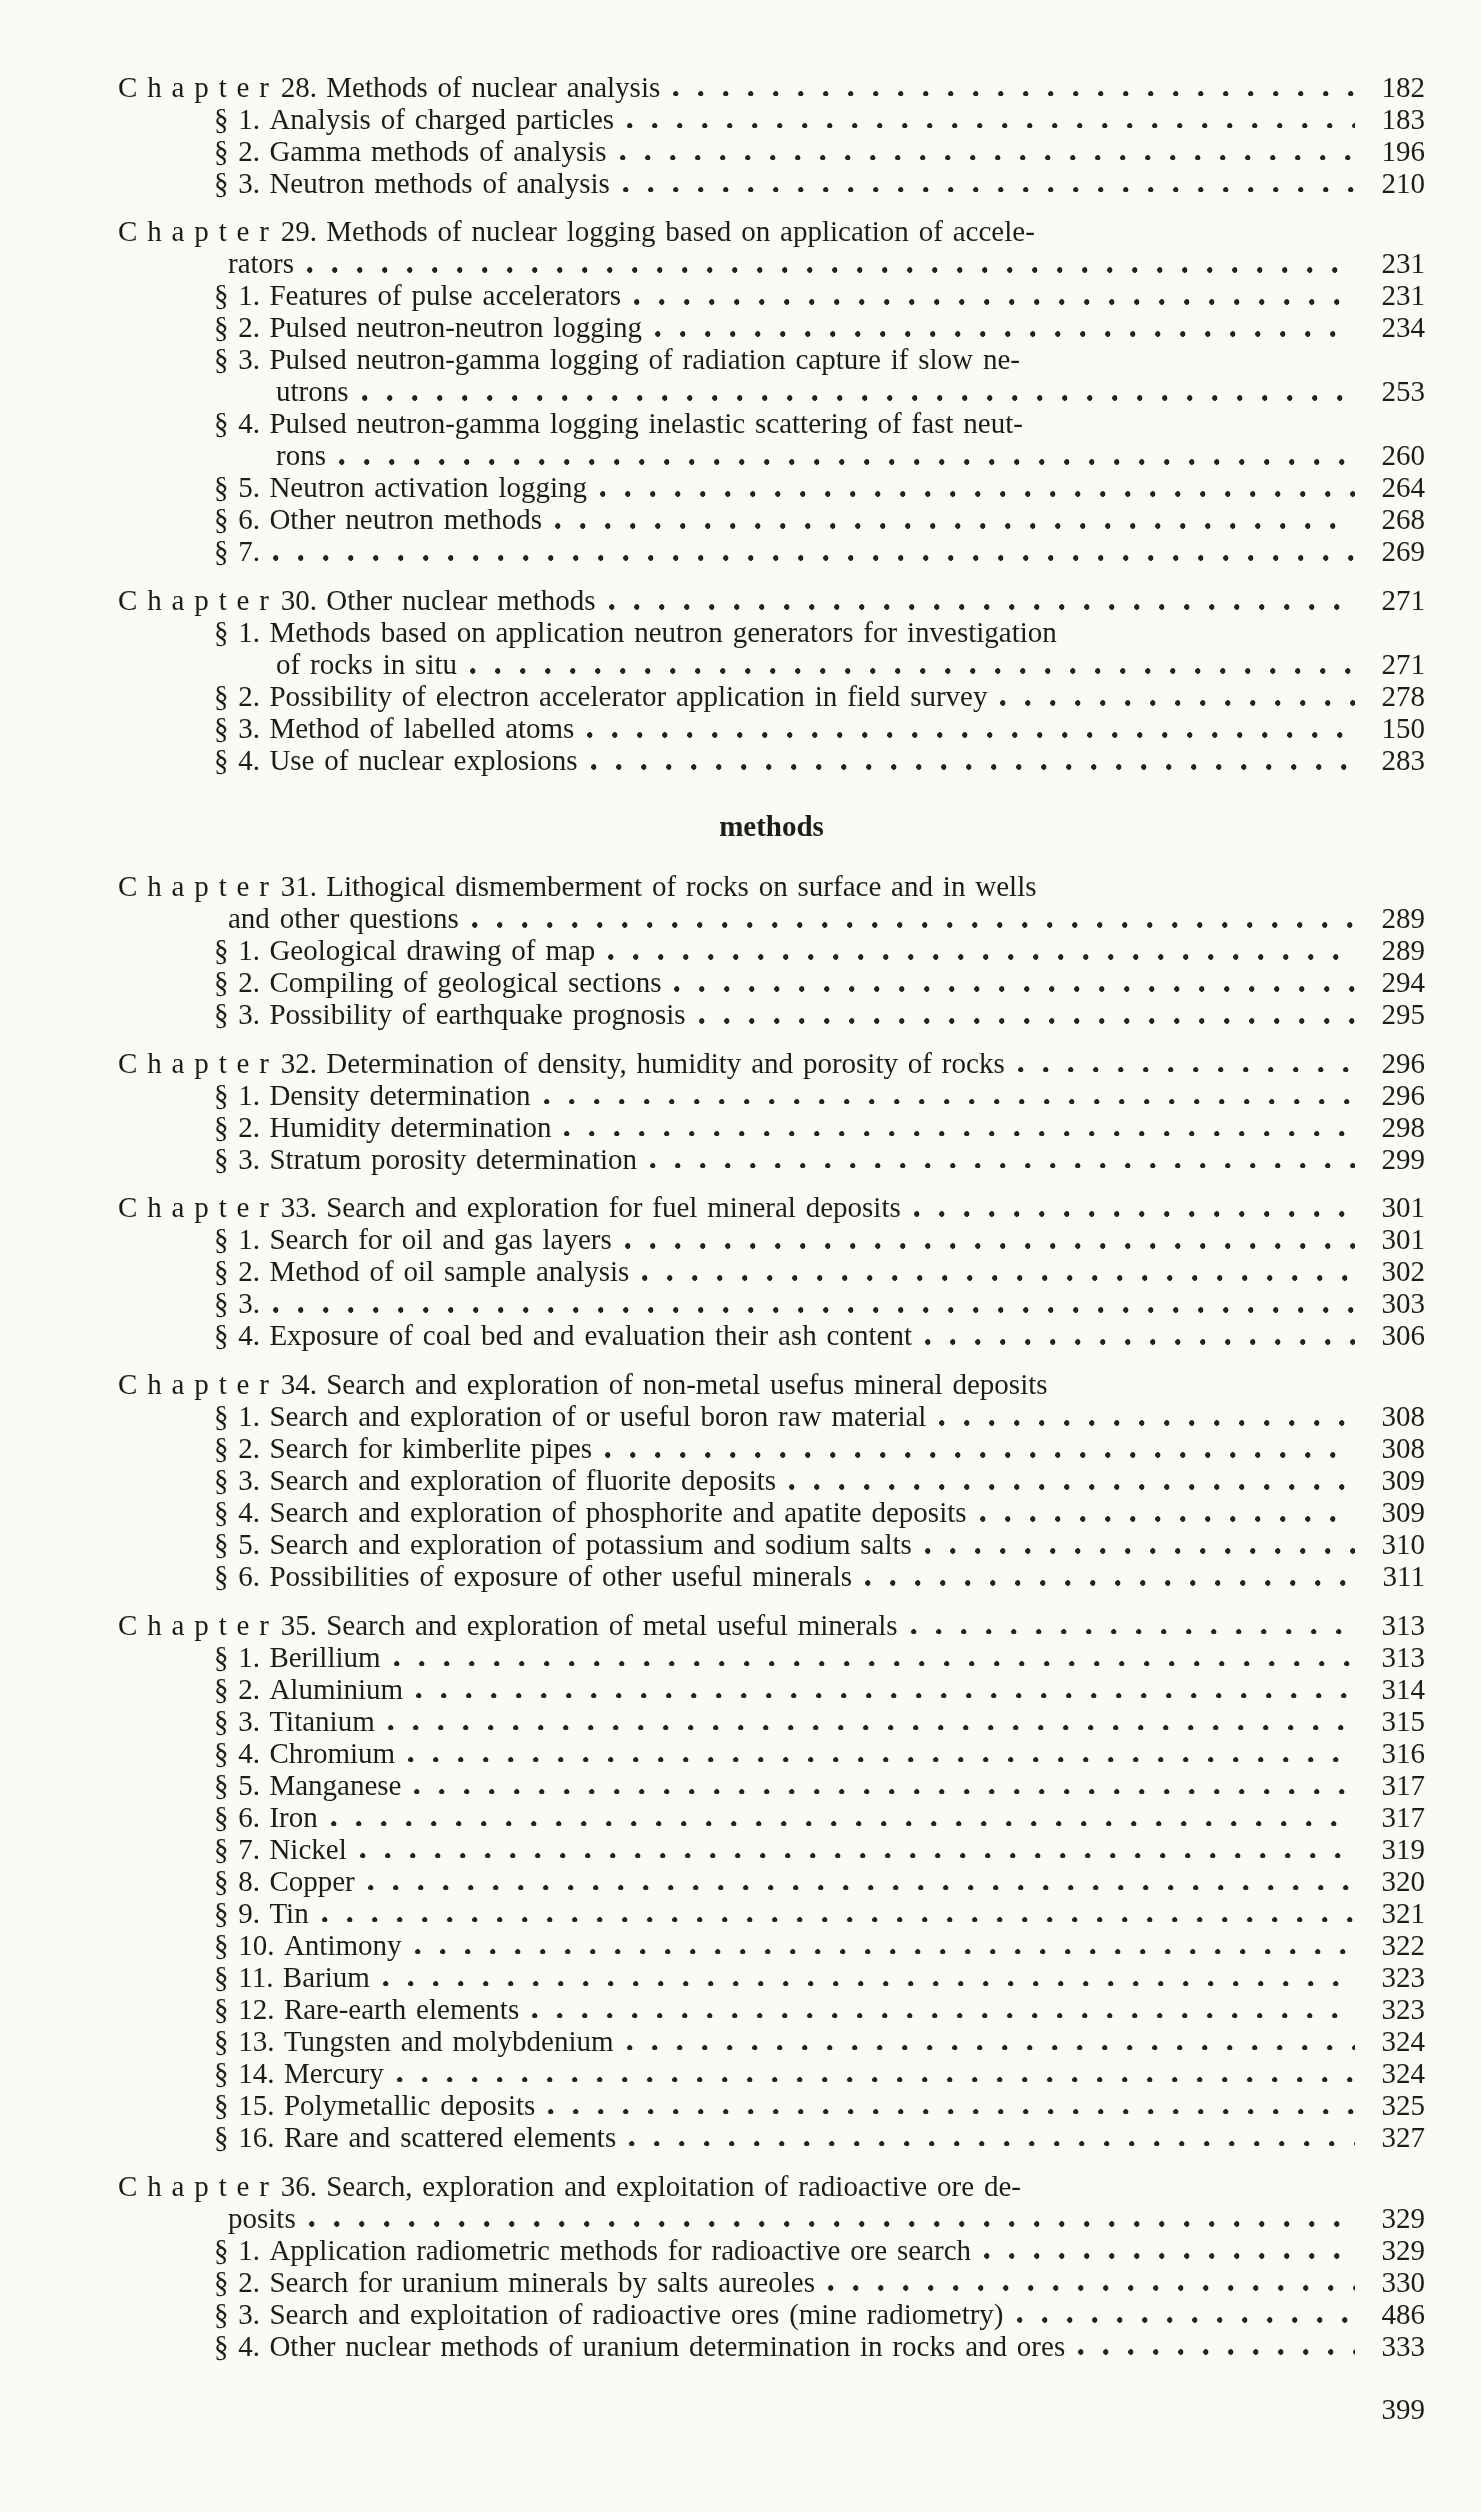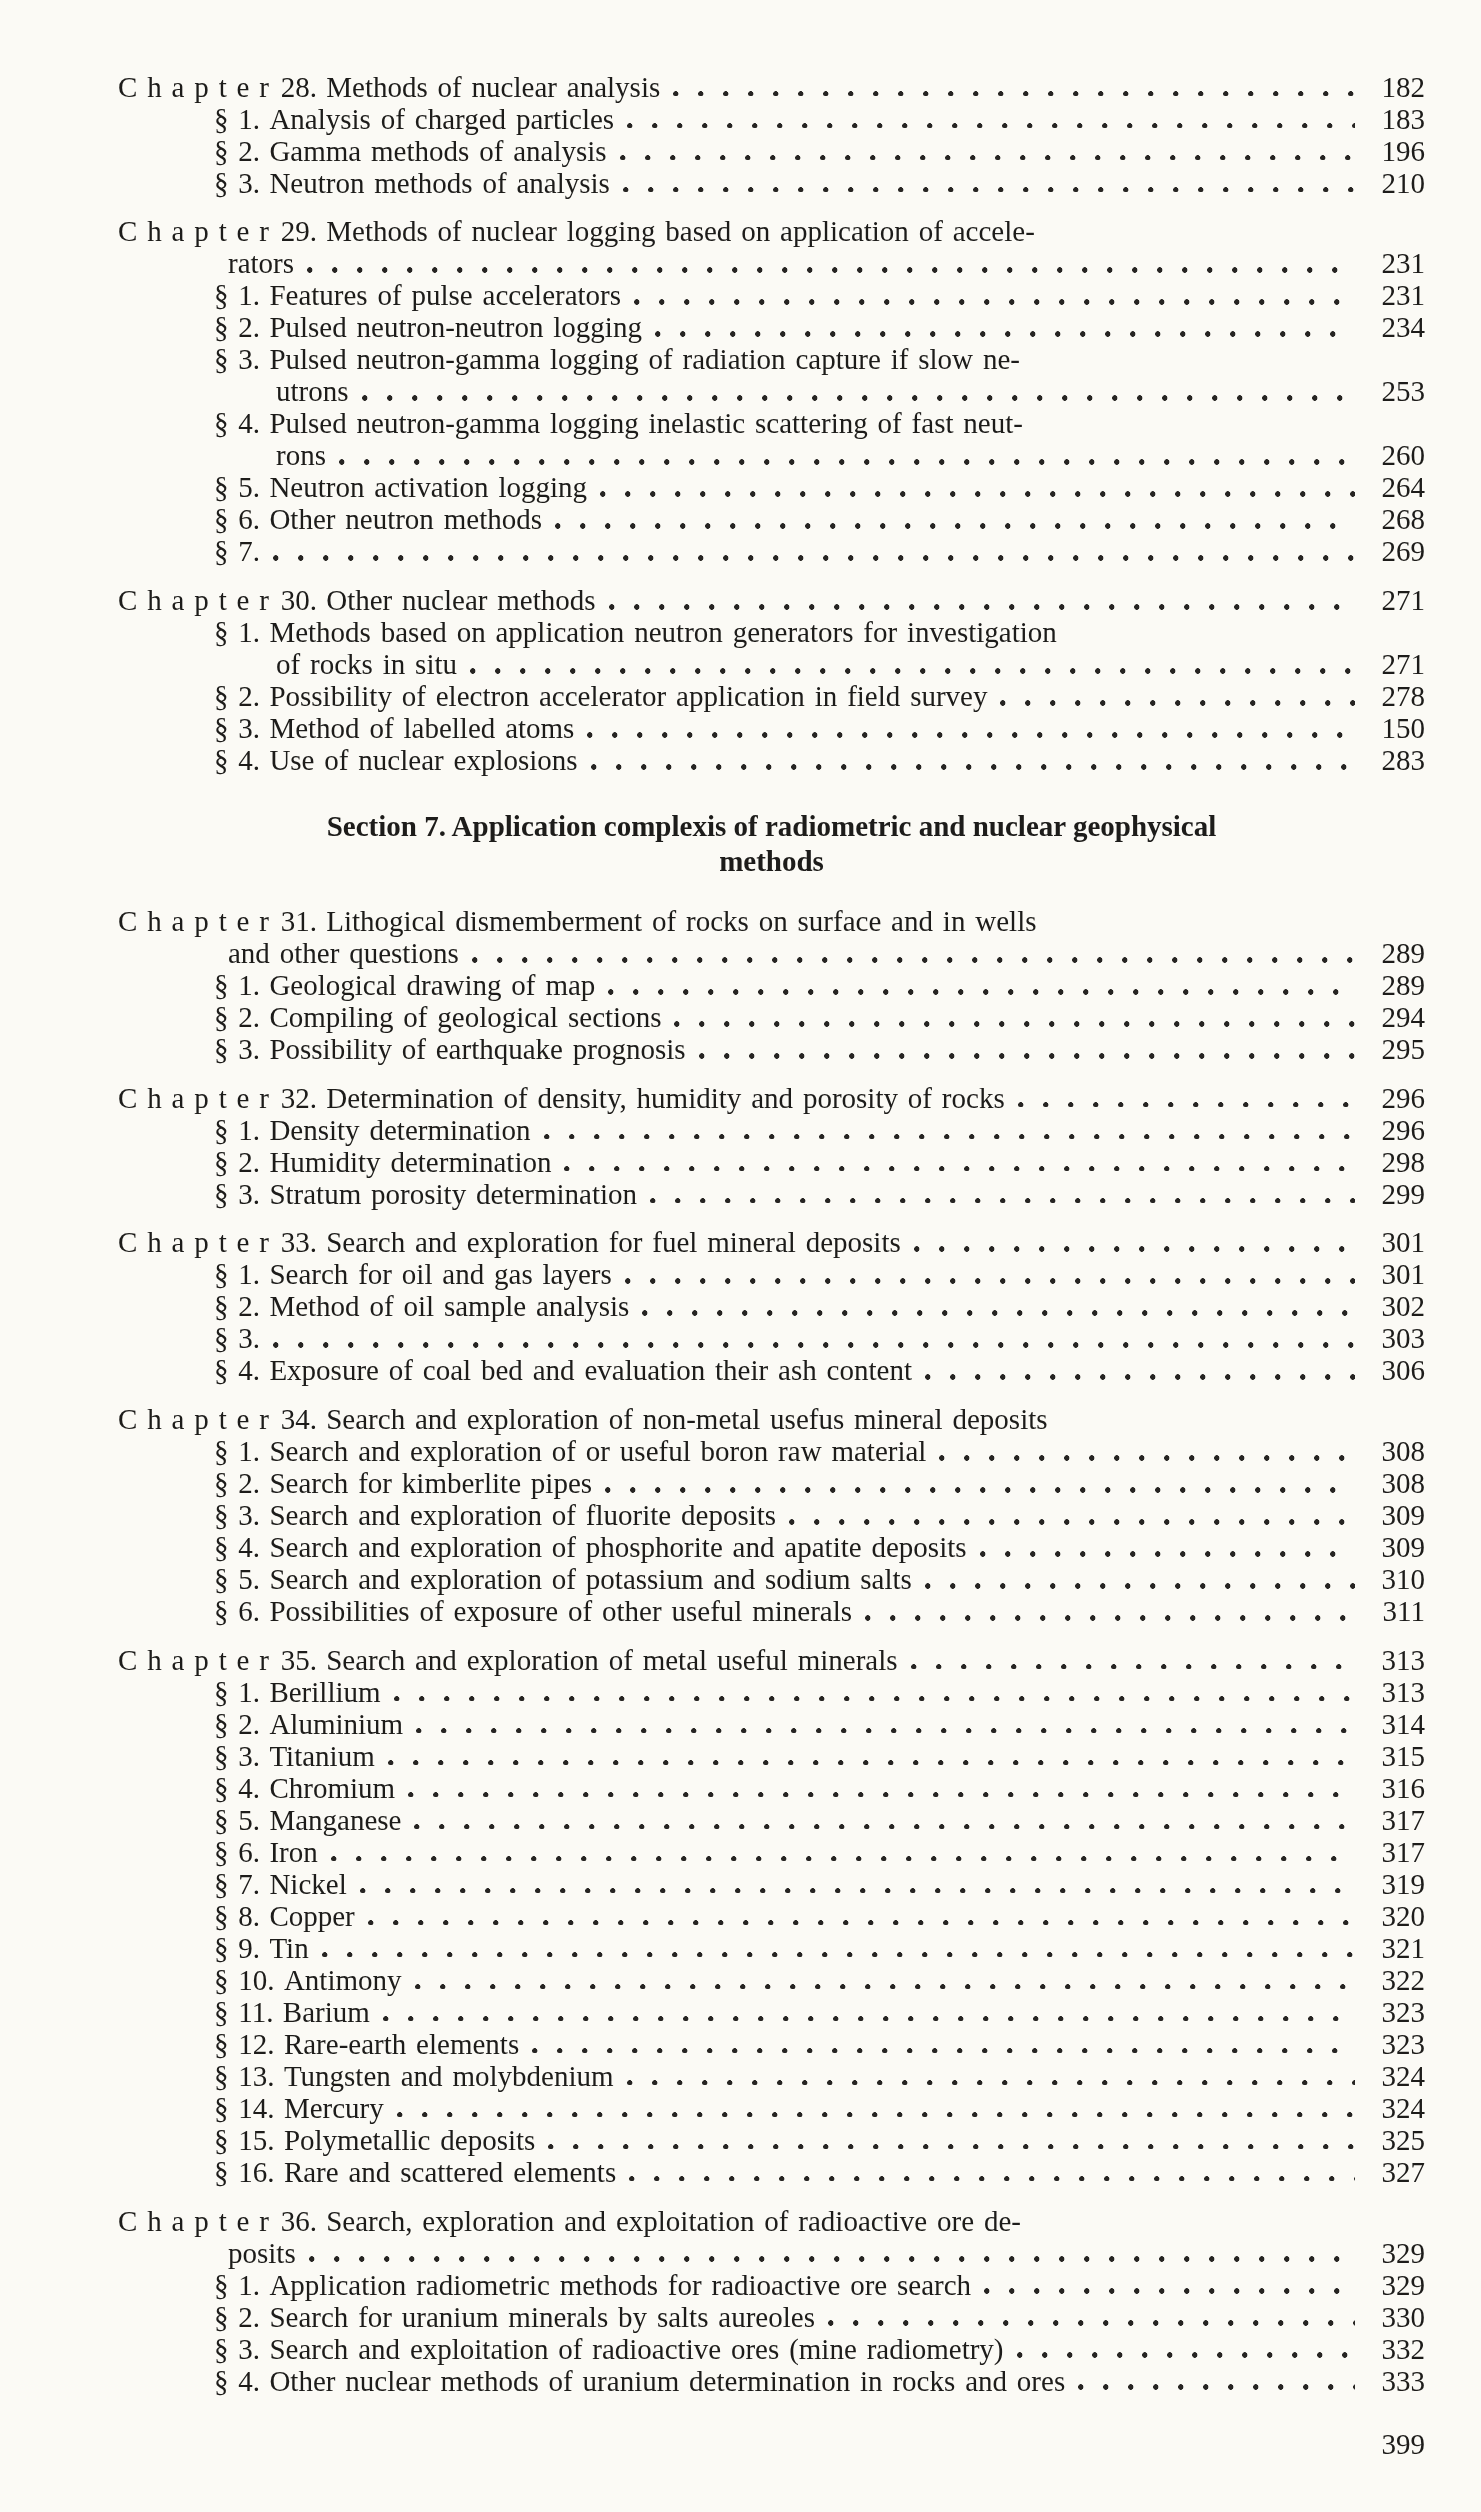--- a/index.html
+++ b/index.html
@@ -180,21 +180,20 @@
       </div>
       <div class="entry sub">
         <div class="line first">
           <span class="lbl">§ 4.</span>
           <span class="txt">Use of nuclear explosions</span>
           <span class="leader"></span>
           <span class="pg">283</span>
         </div>
       </div>
       <div class="entry section">
-        <div class="sec-line">Section 7. Application complexis of radiometric and nuclear geophysical</div>
         <div class="sec-line">methods</div>
       </div>
       <div class="entry chapter">
         <div class="line first">
           <span class="lbl"><span class="cw">Chapter</span><span class="cnum">31.</span></span>
           <span class="txt">Lithogical dismemberment of rocks on surface and in wells</span>
         </div>
         <div class="line cont">
           <span class="txt">and other questions</span>
           <span class="leader"></span>
@@ -511,21 +510,21 @@
           <span class="txt">Search for uranium minerals by salts aureoles</span>
           <span class="leader"></span>
           <span class="pg">330</span>
         </div>
       </div>
       <div class="entry sub">
         <div class="line first">
           <span class="lbl">§ 3.</span>
           <span class="txt">Search and exploitation of radioactive ores (mine radiometry)</span>
           <span class="leader"></span>
-          <span class="pg">332</span>
+          <span class="pg">486</span>
         </div>
       </div>
       <div class="entry sub">
         <div class="line first">
           <span class="lbl">§ 4.</span>
           <span class="txt">Other nuclear methods of uranium determination in rocks and ores</span>
           <span class="leader"></span>
           <span class="pg">333</span>
         </div>
       </div>

